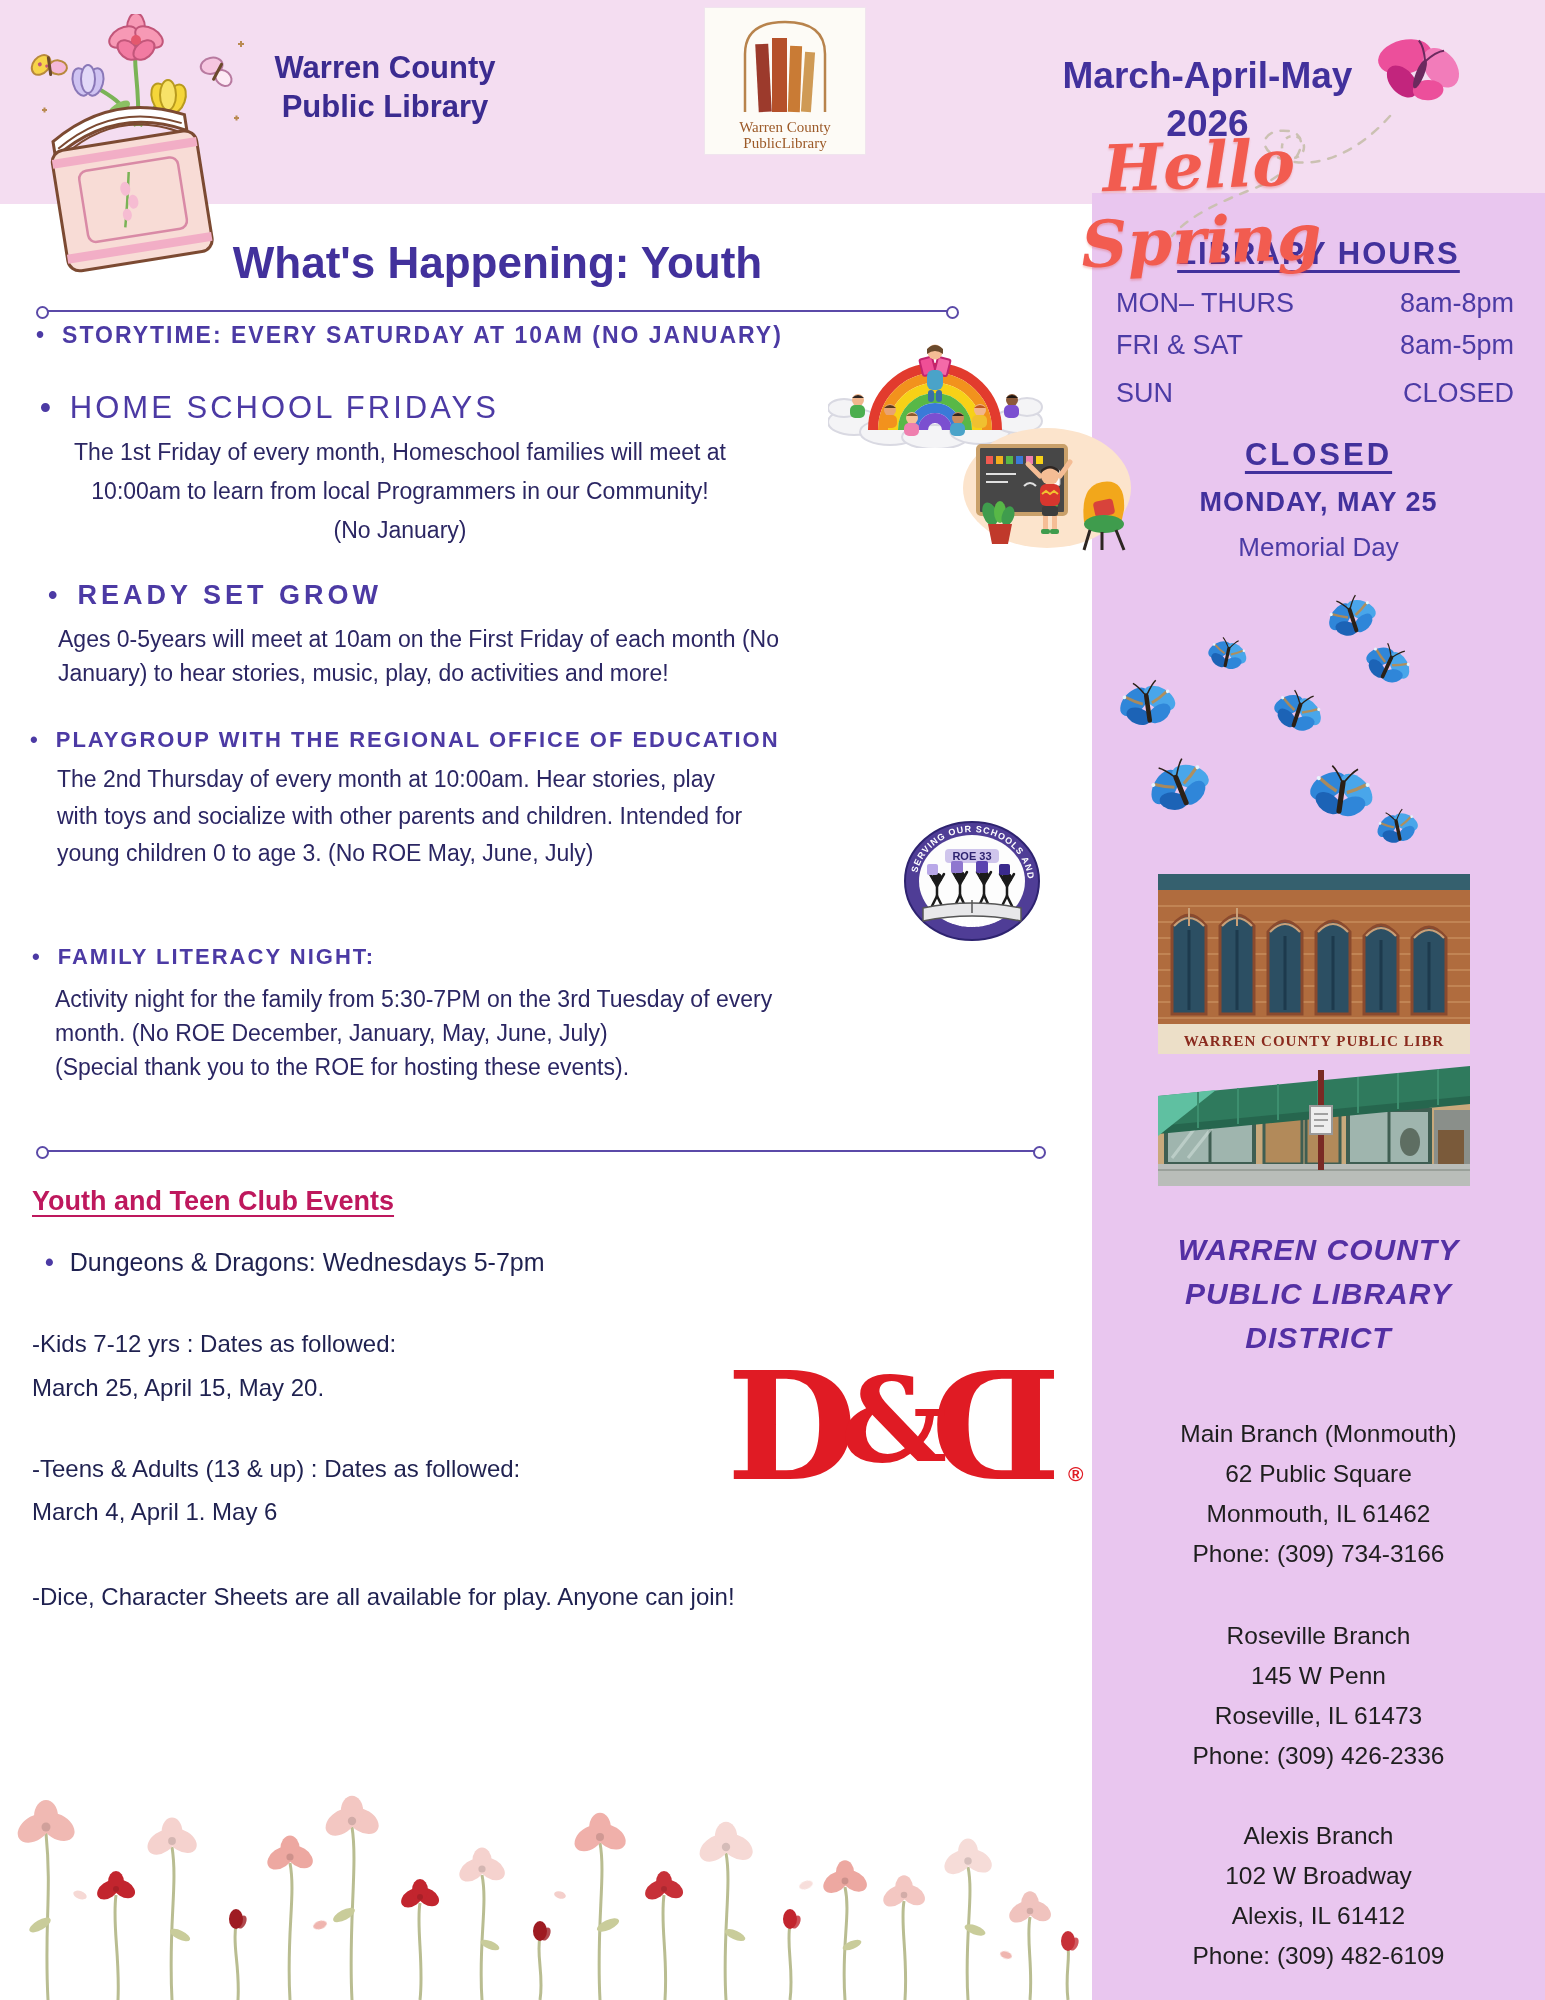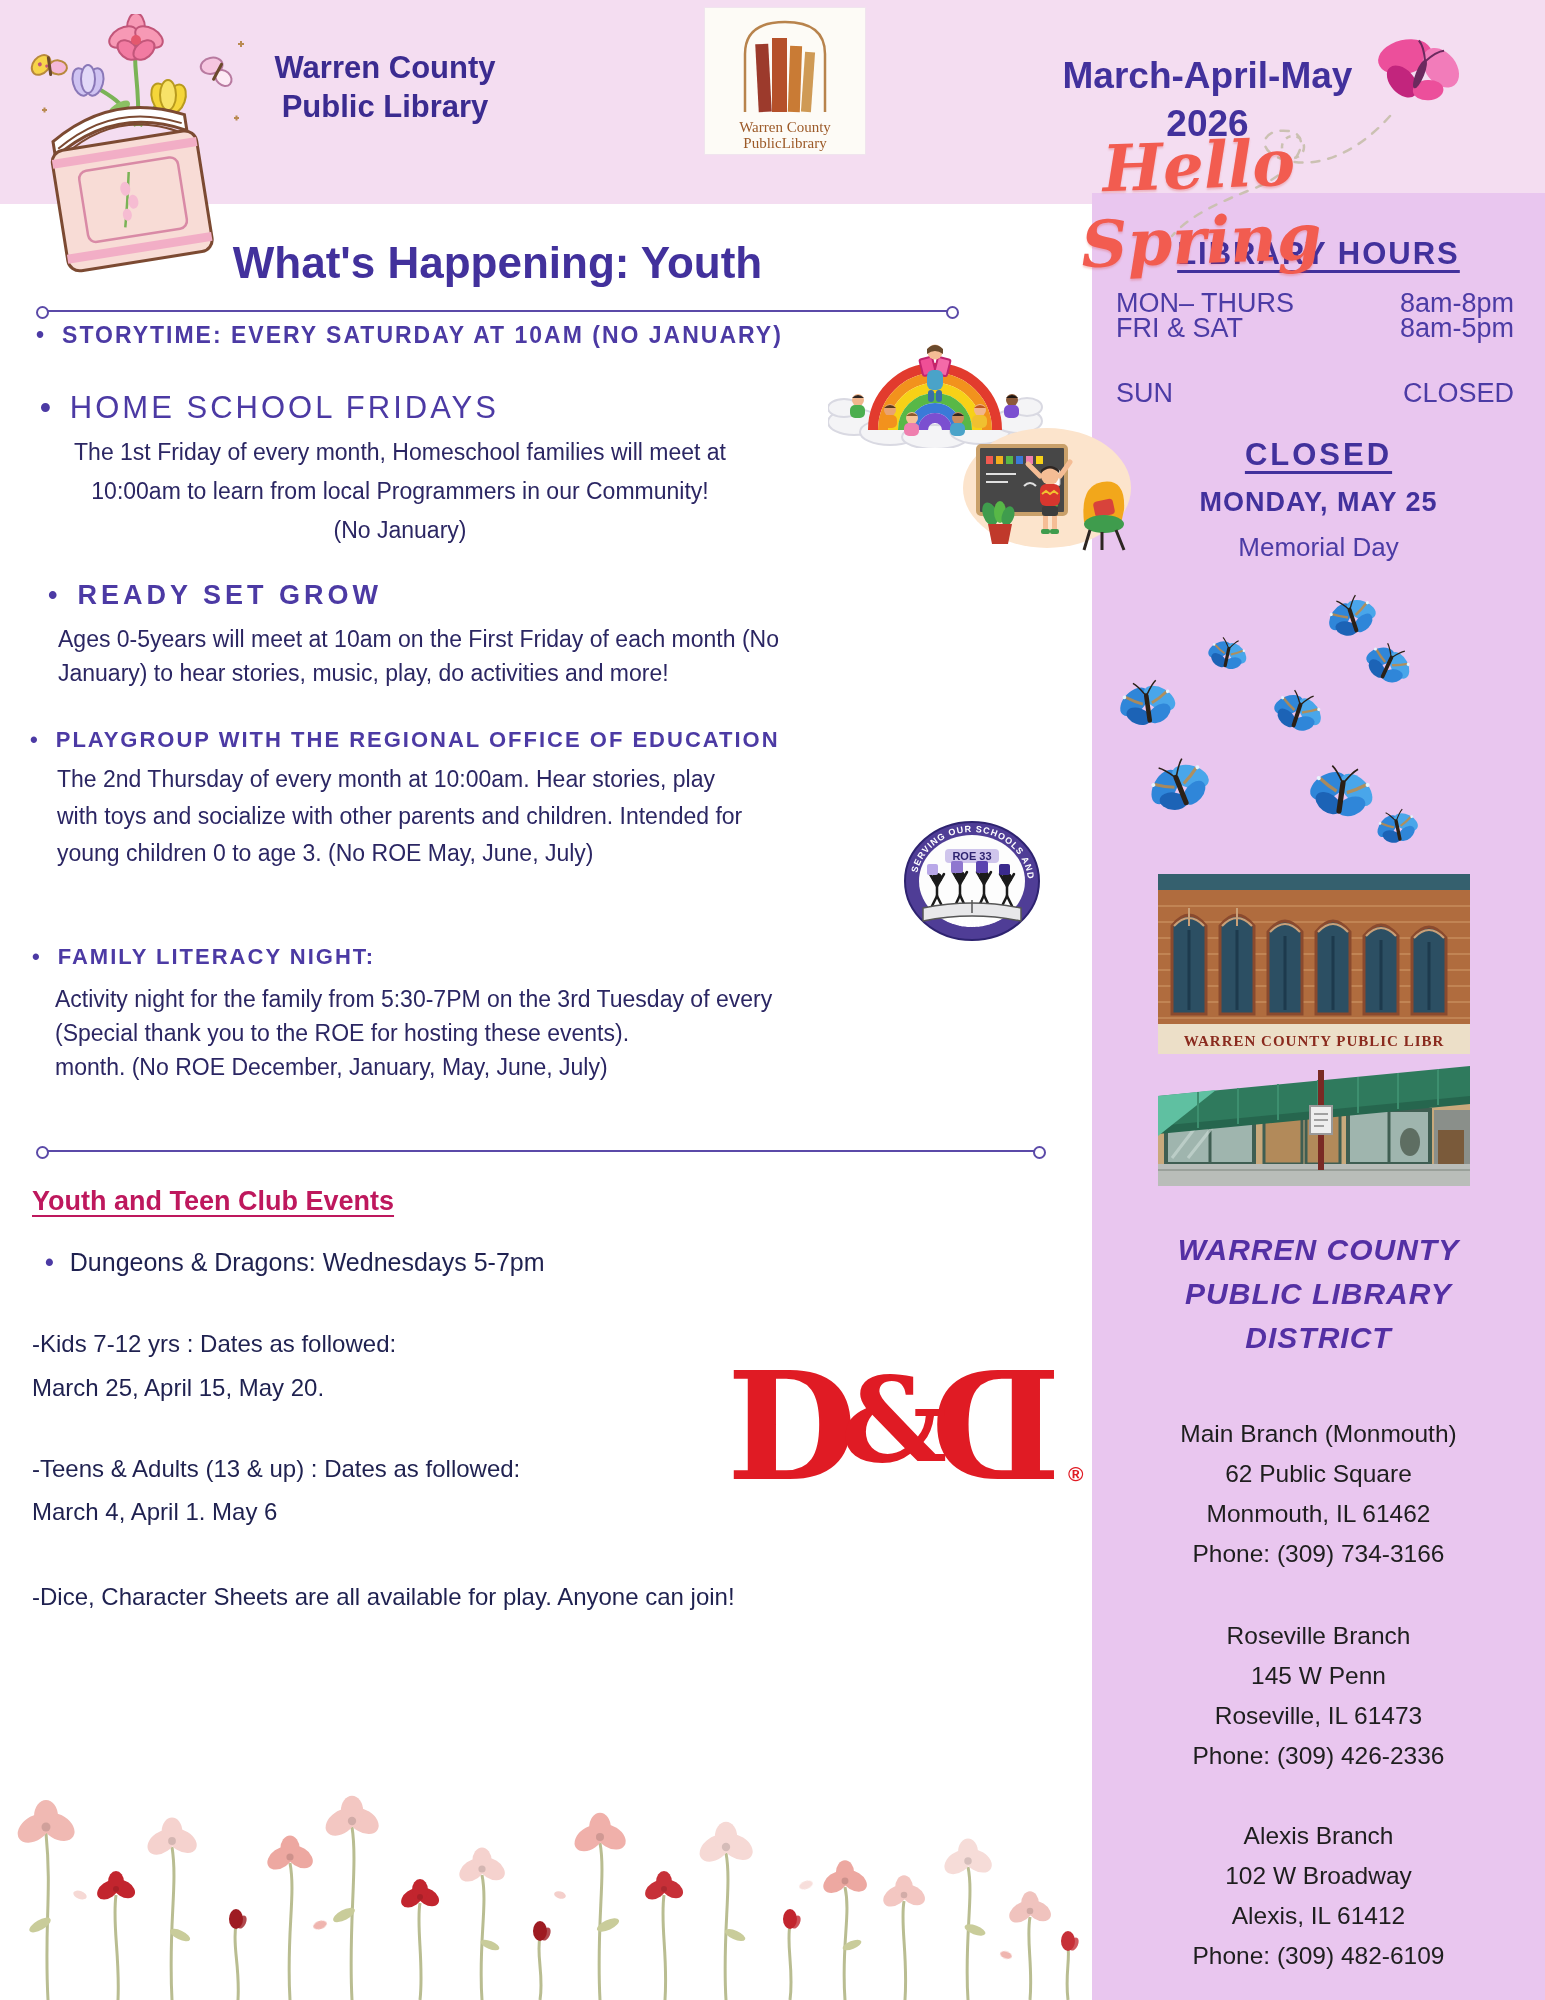--- a/index.html
+++ b/index.html
@@ -195,21 +195,21 @@
   </g>
 </svg>
 
 <div class="abs sidebar"></div>
 
 <div class="abs hours-heading">LIBRARY HOURS</div>
 <div class="abs hrow" style="top:288px">
   <span>MON– THURS</span>
   <span>8am-8pm</span>
 </div>
-<div class="abs hrow" style="top:313px">
+<div class="abs hrow" style="top:330px">
   <span>FRI &amp; SAT</span>
   <span>8am-5pm</span>
 </div>
 <div class="abs hrow" style="top:378px">
   <span>SUN</span>
   <span>CLOSED</span>
 </div>
 
 <div class="abs closed-heading">CLOSED</div>
 <div class="abs closed-date">MONDAY, MAY 25</div>
@@ -529,22 +529,22 @@
   <rect x="96" y="44" width="11" height="11" rx="2" fill="#3a2a8c"></rect>
   <path d="M20,88 Q69,78 118,88 L118,101 Q69,91 20,101 Z" fill="#e8e8ea" stroke="#555" stroke-width="1.5"></path>
   <line x1="69" y1="80" x2="69" y2="93" stroke="#555" stroke-width="1.5"></line>
 </svg>
 
 <div class="abs h-lit bullet">
   <span>FAMILY LITERACY NIGHT:</span>
 </div>
 <div class="abs para lit-para">
   <div>Activity night for the family from 5:30-7PM on the 3rd Tuesday  of every</div>
+  <div>month.  (No ROE December,  January, May, June, July)</div>
   <div>(Special thank you to the ROE for hosting these events).</div>
-  <div>month.  (No ROE December,  January, May, June, July)</div>
 </div>
 
 <div class="abs divider" style="left:45px;top:1150px;width:992px">
   <span class="endcap" style="left:-9px"></span>
     <span class="endcap" style="right:-9px"></span>
 </div>
 
 <div class="abs club-heading">Youth and Teen Club Events</div>
 <div class="abs club-dnd bullet">
   <span>Dungeons &amp; Dragons: Wednesdays 5-7pm</span>

